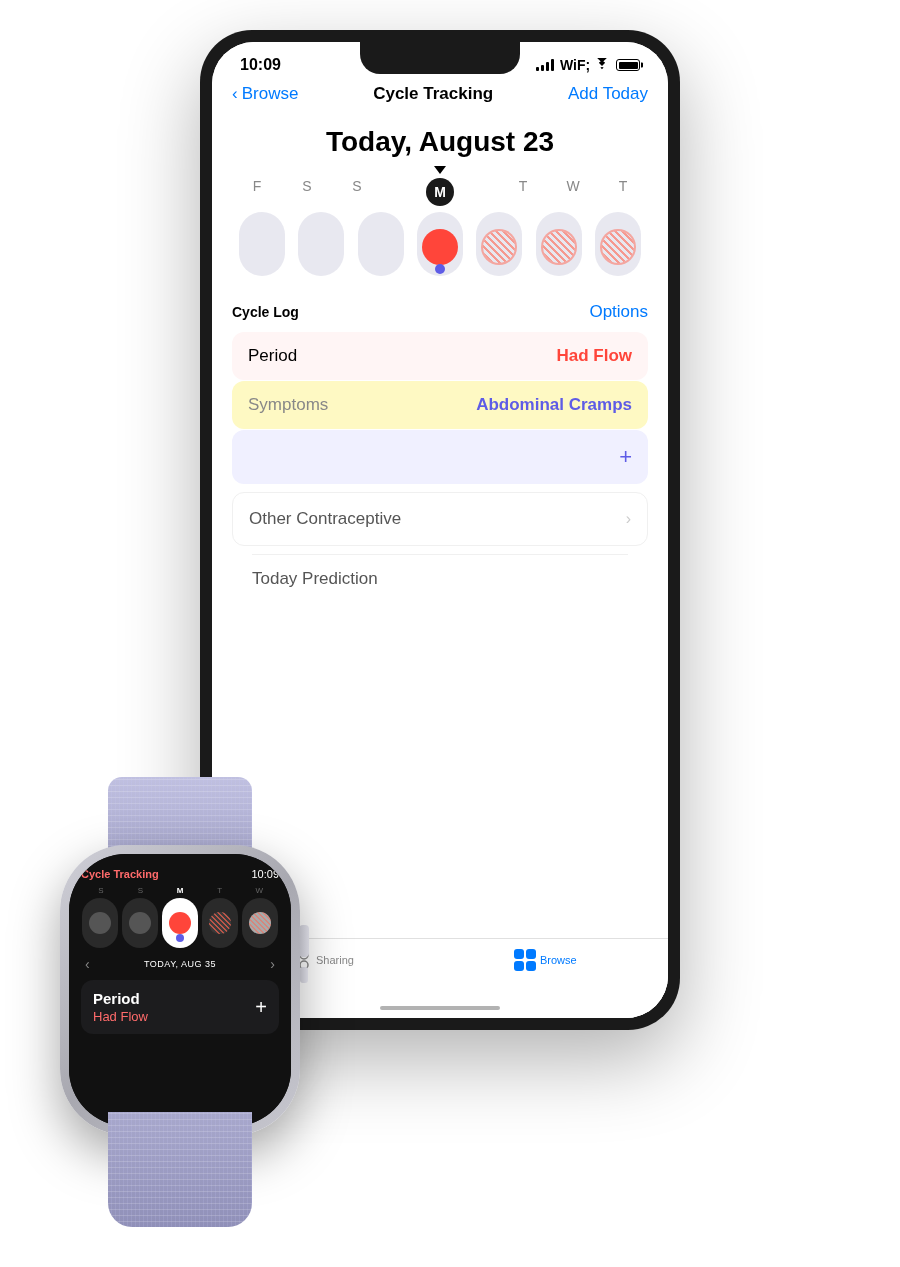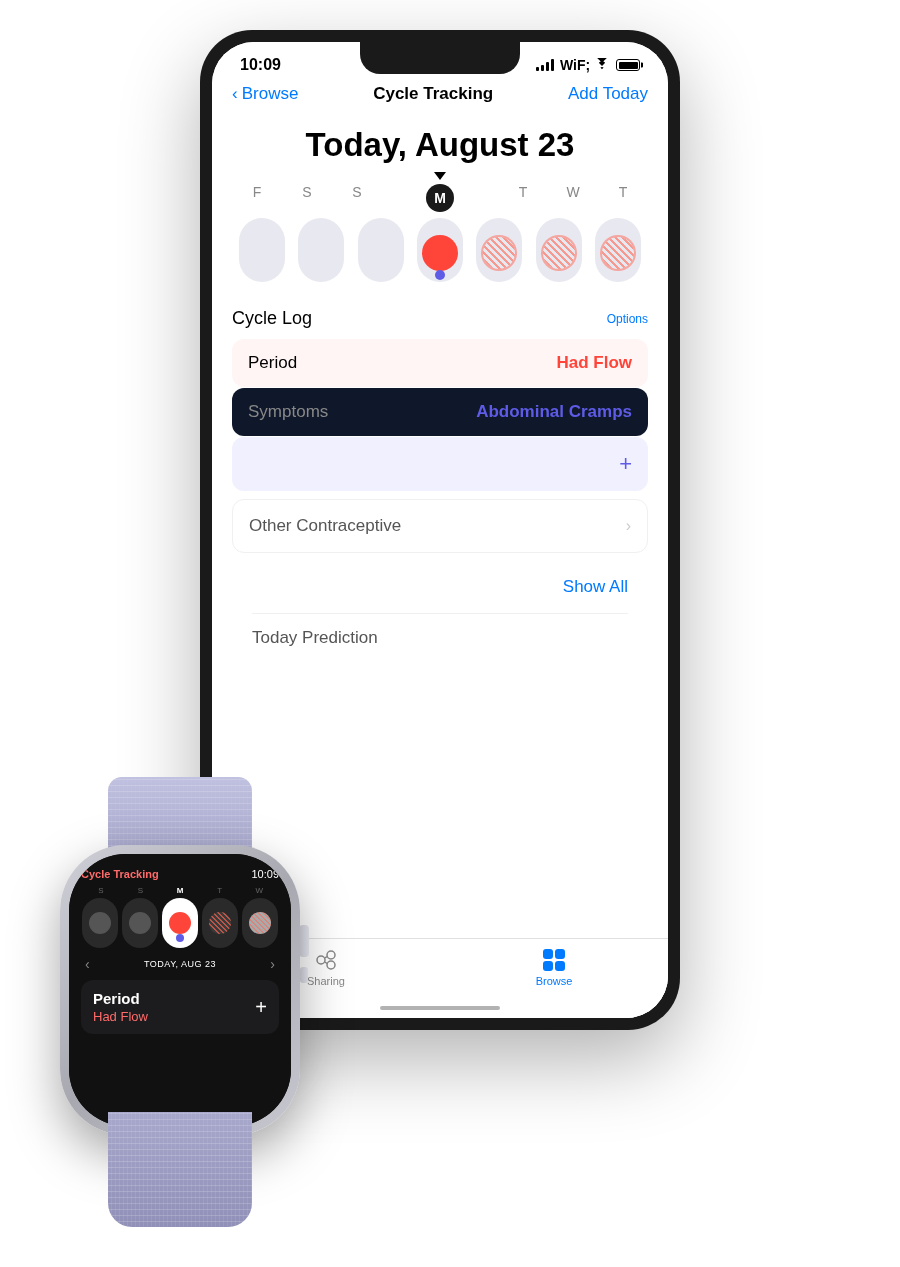--- a/index.html
+++ b/index.html
@@ -153,21 +153,21 @@
       color: #000;
     }
     .nav-action {
       color: #007AFF;
       font-size: 17px;
     }
 
     
     .date-header {
       text-align: center;
-      font-size: 33px;
+      font-size: 28px;
       font-weight: 700;
       padding: 12px 0 8px;
     }
 
     
     .calendar-strip {
       padding: 0 16px;
       position: relative;
     }
 
@@ -295,27 +295,27 @@
     }
 
     .section-header {
       display: flex;
       justify-content: space-between;
       align-items: center;
       margin-bottom: 10px;
     }
 
     .section-title {
-      font-size: 18px;
-      font-weight: 400;
+      font-size: 14px;
+      font-weight: 700;
     }
 
     .section-action {
       color: #007AFF;
-      font-size: 12px;
+      font-size: 17px;
     }
 
     .category-label {
       display: flex;
       align-items: center;
       gap: 6px;
       margin-bottom: 8px;
     }
     .category-dot {
       width: 8px;
@@ -355,21 +355,21 @@
       align-items: center;
       gap: 6px;
       margin: 10px 0 8px;
       color: #007AFF;
       font-size: 12px;
       font-weight: 600;
       letter-spacing: 0.5px;
     }
 
     .symptom-row {
-      background: #0f172a;
+      background: #fef9c3;
       border-radius: 12px;
       padding: 14px 16px;
       display: flex;
       justify-content: space-between;
       align-items: center;
       margin-bottom: 1px;
     }
     .symptom-row-label {
       font-size: 17px;
       color: #888;
@@ -452,21 +452,21 @@
       background: rgba(255,255,255,0.95);
       border-top: 1px solid #e0e0e0;
       display: flex;
       align-items: flex-start;
       justify-content: space-around;
       padding-top: 10px;
     }
 
     .tab-item {
       display: flex;
-      flex-direction: column;
+      flex-direction: row;
       align-items: center;
       gap: 4px;
       width: 80px;
     }
     .tab-label {
       font-size: 11px;
     }
     .tab-inactive { color: #888; }
     .tab-active { color: #007AFF; }
 
@@ -715,23 +715,20 @@
 
           <div class="symptom-add">
             <span class="plus-icon">+</span>
           </div>
 
           <div class="other-row">
             <span class="other-row-label">Other Contraceptive</span>
             <span class="chevron">›</span>
           </div>
 
-          <div class="show-all-row">
-            <span class="show-all-btn">Show All</span>
-          </div>
 
           <div class="prediction-section">
             <div class="prediction-row">
               <div class="prediction-label">Today Prediction</div>
             </div>
           </div>
         </div>
 
         <div class="tab-bar">
           <div class="tab-item tab-inactive">
@@ -813,21 +810,21 @@
 
               <div style="width:36px; height:50px; background:#2a2a2a; border-radius:18px; display:flex; flex-direction:column; align-items:center; justify-content:center;">
                 <div style="width:22px; height:22px; border-radius:50%; overflow:hidden; position:relative; background:#aaa;">
                   <div style="position:absolute; top:-4px; left:-4px; right:-4px; bottom:-4px; background:repeating-linear-gradient(45deg, transparent, transparent 2px, rgba(255,100,80,0.5) 2px, rgba(255,100,80,0.5) 3.5px);"></div>
                 </div>
               </div>
             </div>
 
             <div style="display:flex; justify-content:space-between; align-items:center; padding:0 4px; margin-bottom:8px;">
               <span style="color:#888; font-size:14px;">‹</span>
-              <span style="color:white; font-size:9px; font-weight:500; letter-spacing:0.5px;">TODAY, AUG 23</span>
+              <span style="color:white; font-size:9px; font-weight:500; letter-spacing:0.5px;">TODAY, AUG 35</span>
               <span style="color:#888; font-size:14px;">›</span>
             </div>
 
             <div style="background:#1c1c1e; border-radius:12px; padding:10px 12px; position:relative;">
               <div style="color:white; font-size:15px; font-weight:600; margin-bottom:2px;">Period</div>
               <div style="color:#FF6B6B; font-size:13px;">Had Flow</div>
               <div style="position:absolute; right:12px; top:50%; transform:translateY(-50%); color:white; font-size:20px; font-weight:200;">+</div>
             </div>
           </div>
 

